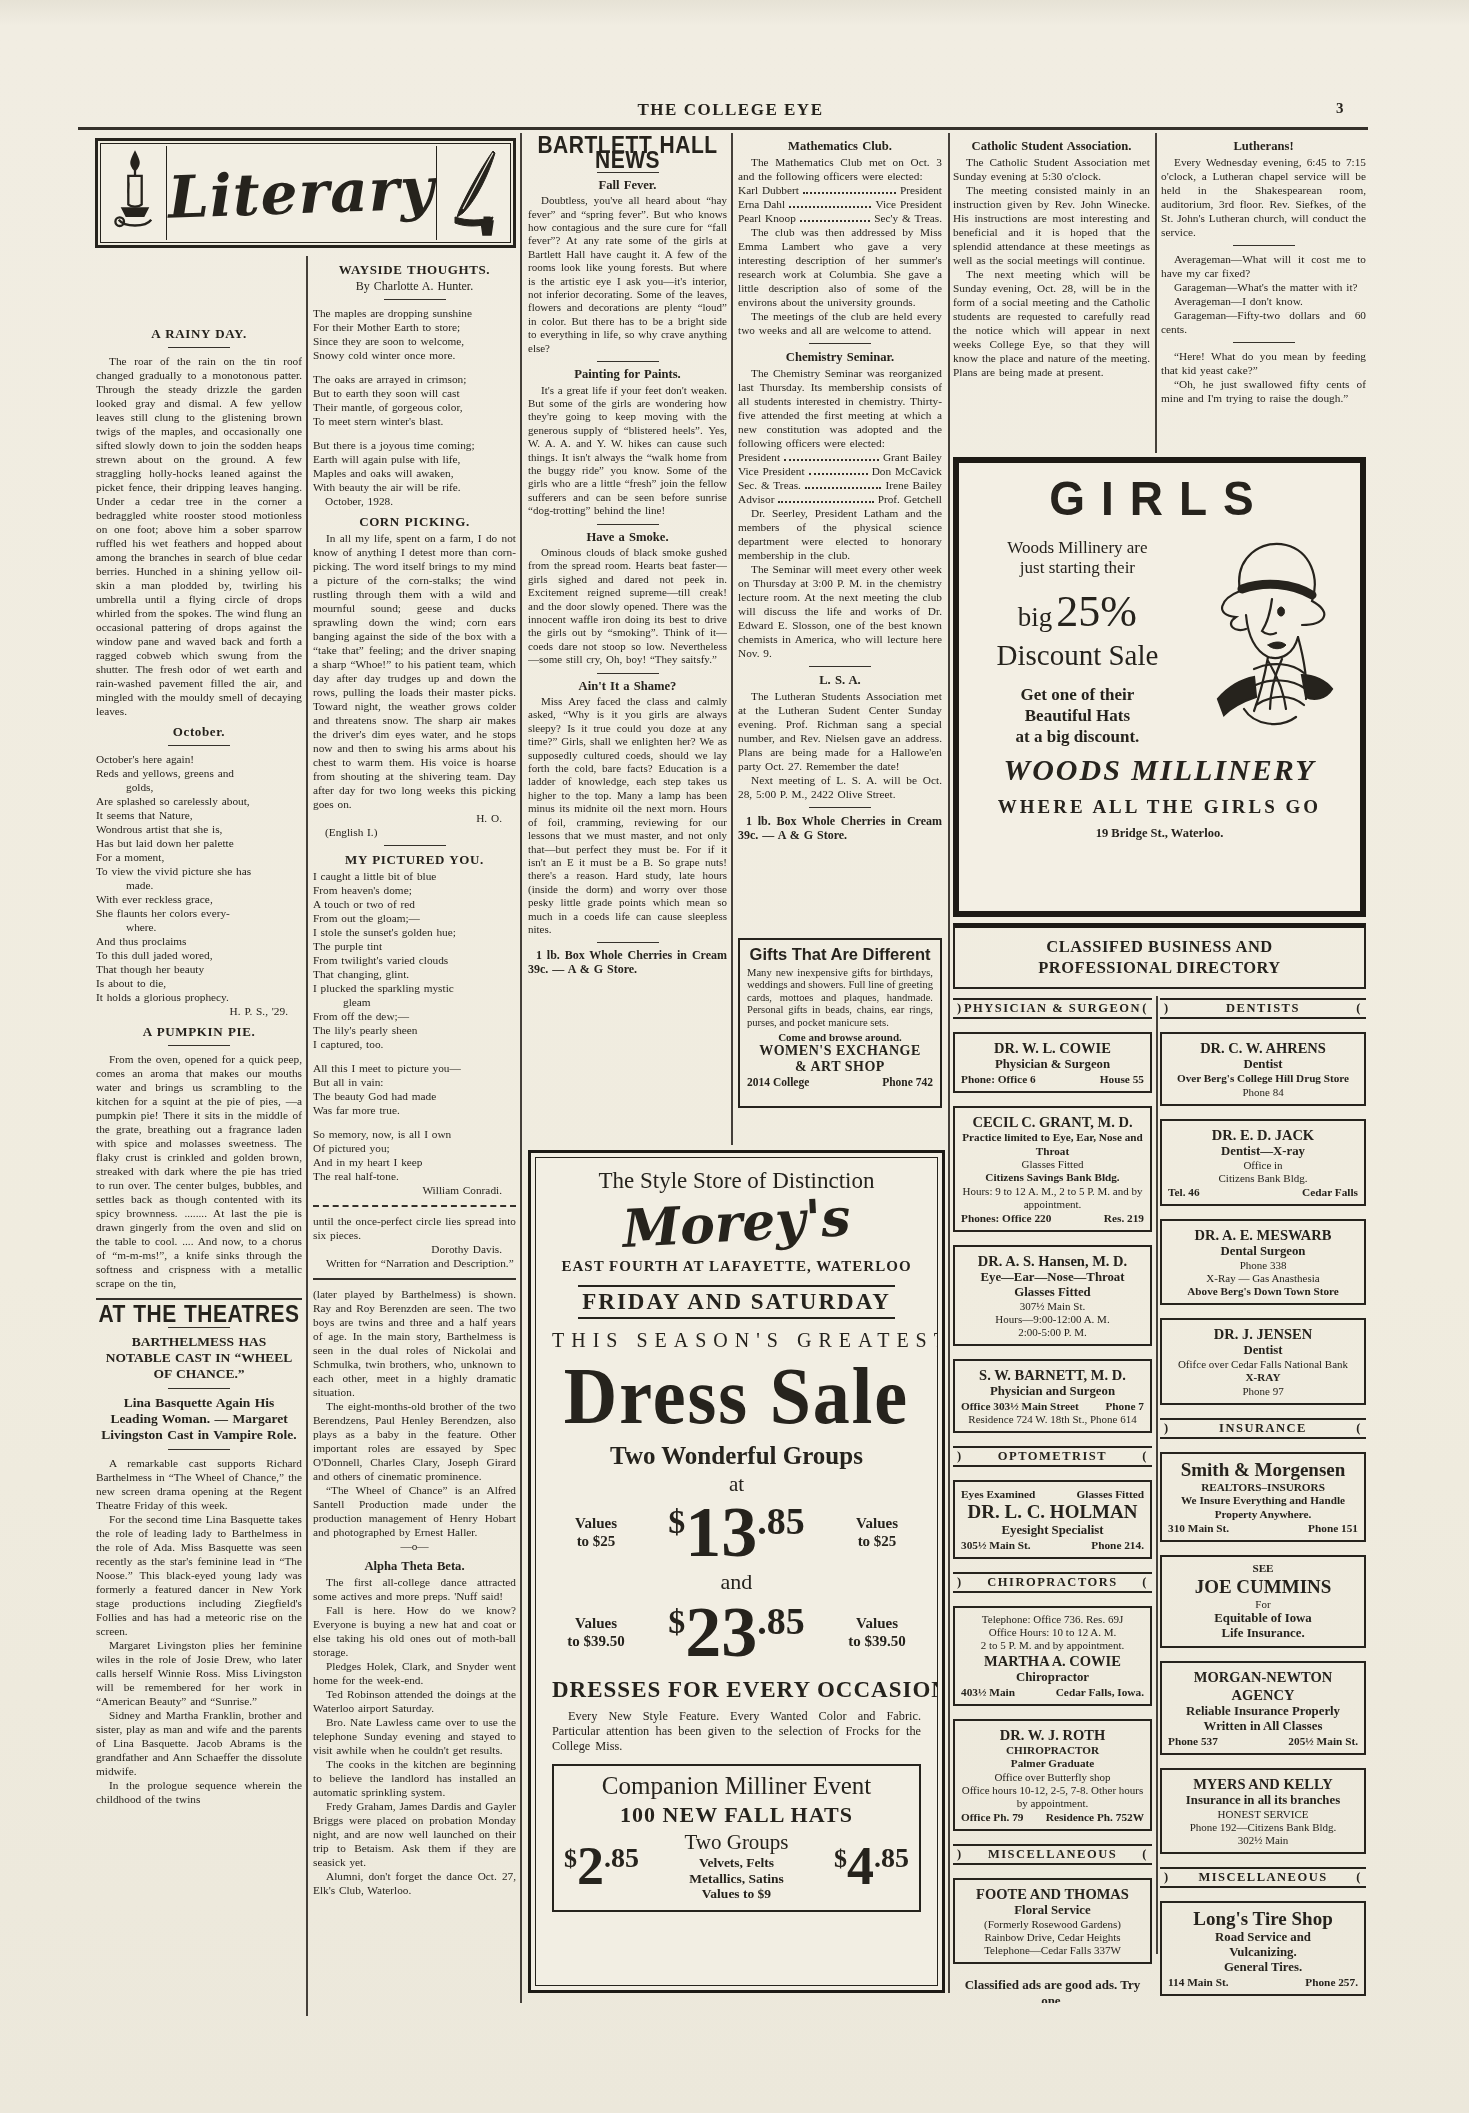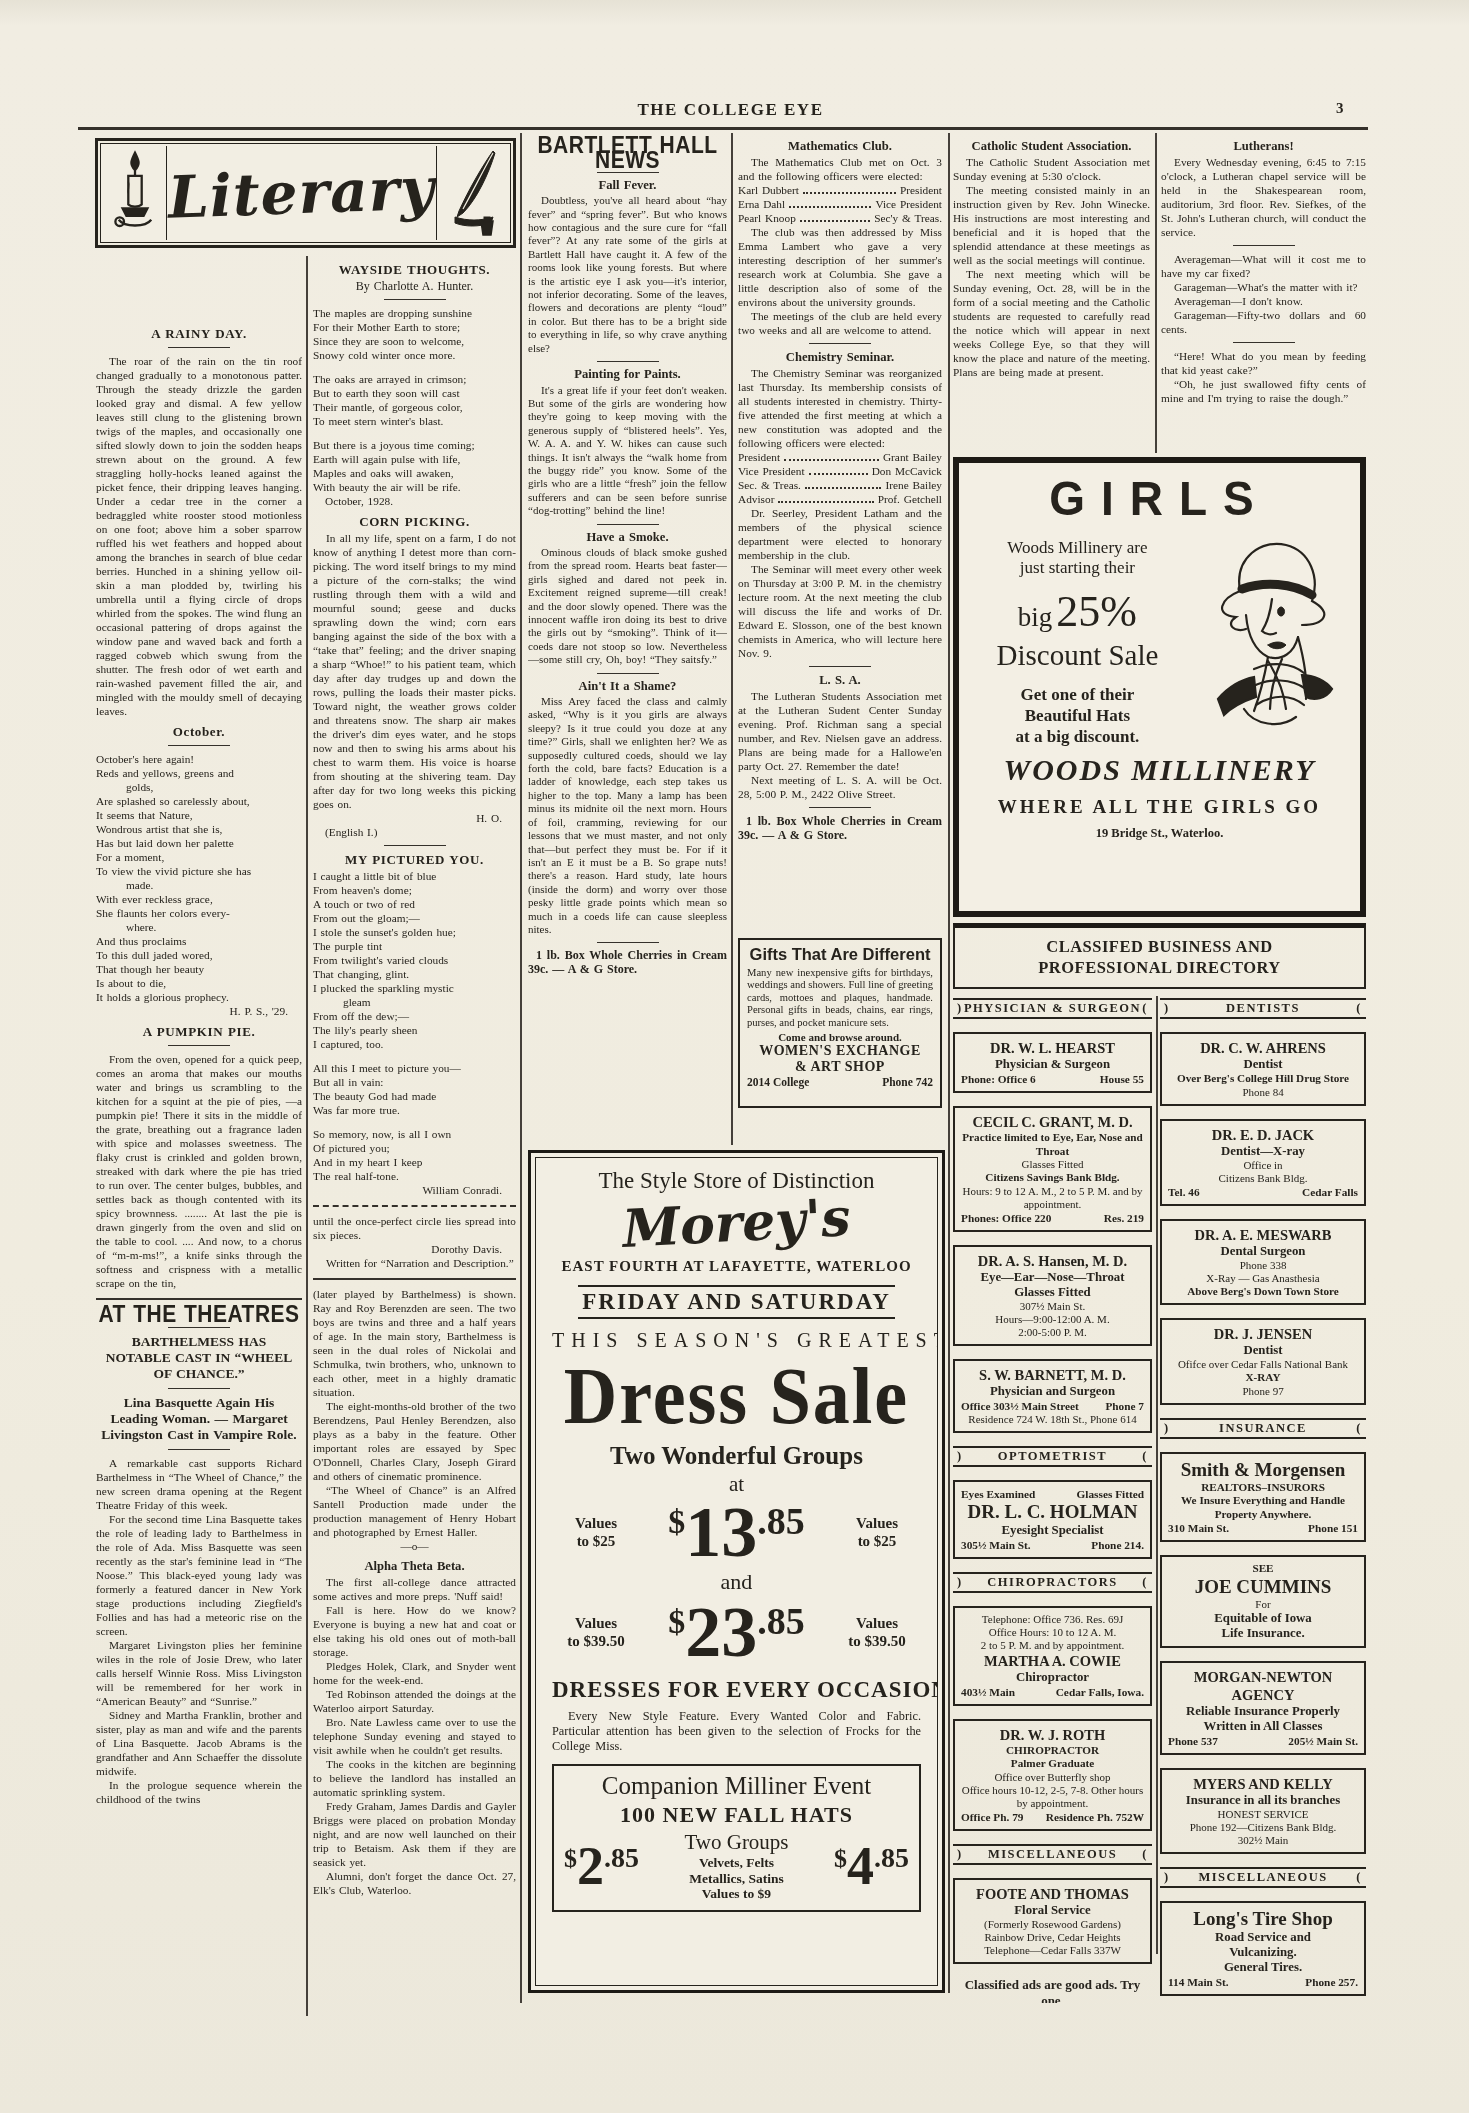--- a/index.html
+++ b/index.html
@@ -449,21 +449,21 @@
     <div>CLASSIFED BUSINESS AND</div>
     <div>PROFESSIONAL DIRECTORY</div>
   </div>
   <div id="dirleft" class="dircol">
       <div class="bar">
         <div>)</div>
         <div>PHYSICIAN &amp; SURGEON</div>
         <div>(</div>
       </div>
       <div class="dbox">
-        <div class="dl-n">DR. W. L. HEARST</div>
+        <div class="dl-n">DR. W. L. COWIE</div>
         <div class="dl-n2">Physician &amp; Surgeon</div>
         <div class="dl-lr">
           <div>Phone: Office 6</div>
           <div>House 55</div>
         </div>
       </div>
       <div class="dbox">
         <div class="dl-n">CECIL C. GRANT, M. D.</div>
         <div class="dl-sb">Practice limited to Eye, Ear, Nose and Throat</div>
         <div class="dl-s">Glasses Fitted</div>

